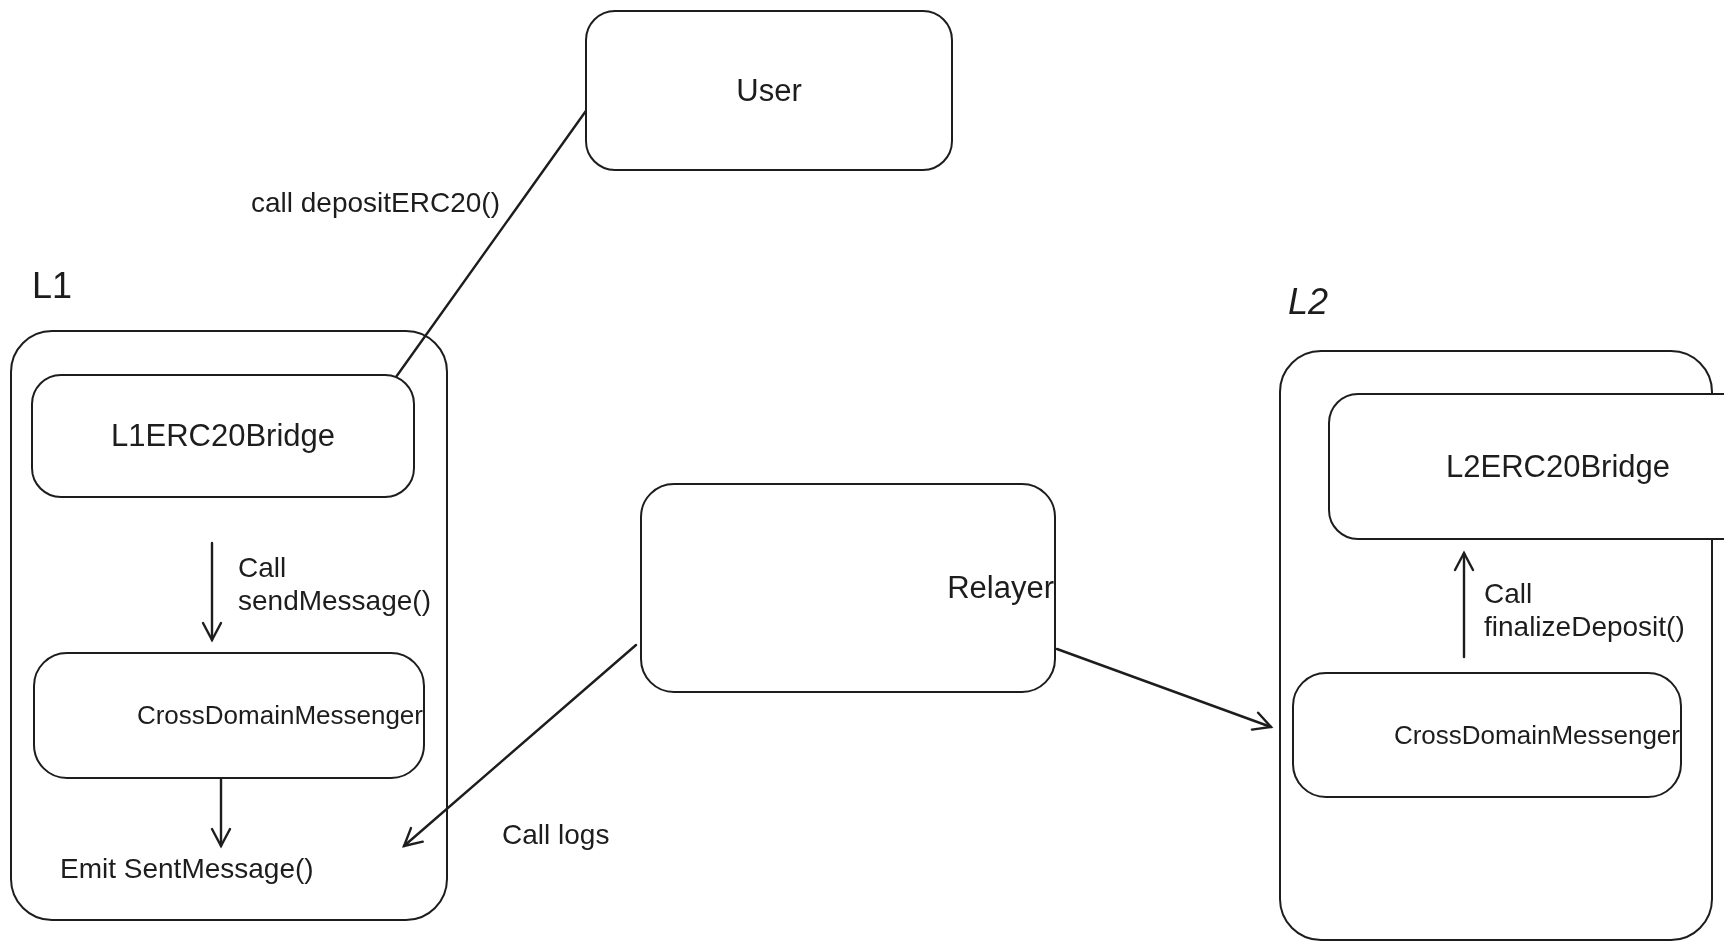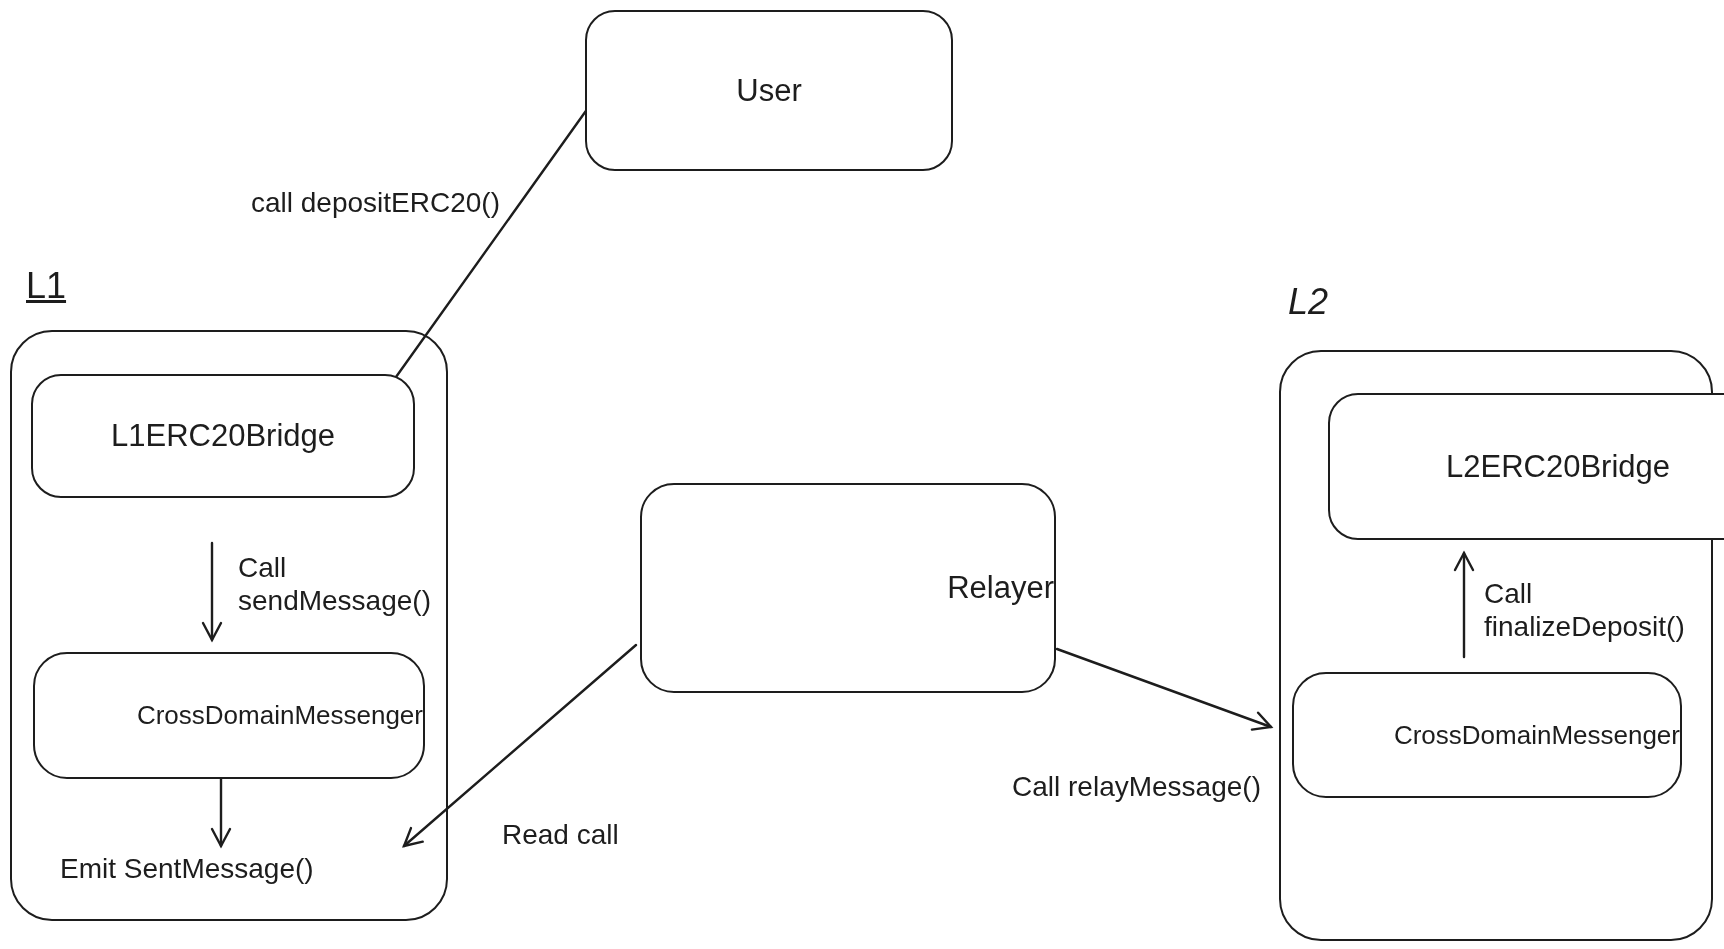--- a/index.html
+++ b/index.html
@@ -75,21 +75,21 @@
     </defs>
     <path d="M 588 108 L 381 398" marker-end="url(#ah)"></path>
     <path d="M 212 543 L 212 640" marker-end="url(#ah)"></path>
     <path d="M 221 753 L 221 846" marker-end="url(#ah)"></path>
     <path d="M 636 645 L 404 846" marker-end="url(#ah)"></path>
     <path d="M 1057 649 L 1271 727" marker-end="url(#ah)"></path>
     <path d="M 1464 657 L 1464 553" marker-end="url(#ah)"></path>
   </svg>
 
   <div class="group-frame" style="left:10px; top:330px; width:438px; height:591px;"></div>
-  <div class="group-label" style="left:26px; top:268px;text-decoration:underline;">L1</div>
+  <div class="group-label" style="left:32px; top:268px;">L1</div>
 
   <div class="group-frame" style="left:1279px; top:350px; width:434px; height:591px;"></div>
   <div class="group-label" style="left:1288px; top:284px;font-style:italic;">L2</div>
 
   <div class="node radius-30 title-lg" style="left:585px; top:10px; width:368px; height:161px;">
     <span>User</span>
   </div>
 
   <div class="node radius-30 title-lg" style="left:31px; top:374px; width:384px; height:124px;">
     <span>L1ERC20Bridge</span>
@@ -113,22 +113,21 @@
 
   <div class="edge-label" style="left:251px; top:186px;text-align:center;">call depositERC20()</div>
 
   <div class="edge-label" style="left:238px; top:551px;">
     <div>Call</div>
     <div>sendMessage()</div>
   </div>
 
   <div class="edge-label" style="left:60px; top:852px;">Emit SentMessage()</div>
 
-  <div class="edge-label" style="left:502px; top:818px;">Read call</div>
+  <div class="edge-label" style="left:502px; top:818px;">Call logs</div>
 
-  <div class="edge-label" style="left:1012px; top:770px;">Call relayMessage()</div>
 
   <div class="edge-label" style="left:1484px; top:577px;">
     <div>Call</div>
     <div>finalizeDeposit()</div>
   </div>
 
 </div>
 
 </body></html>

